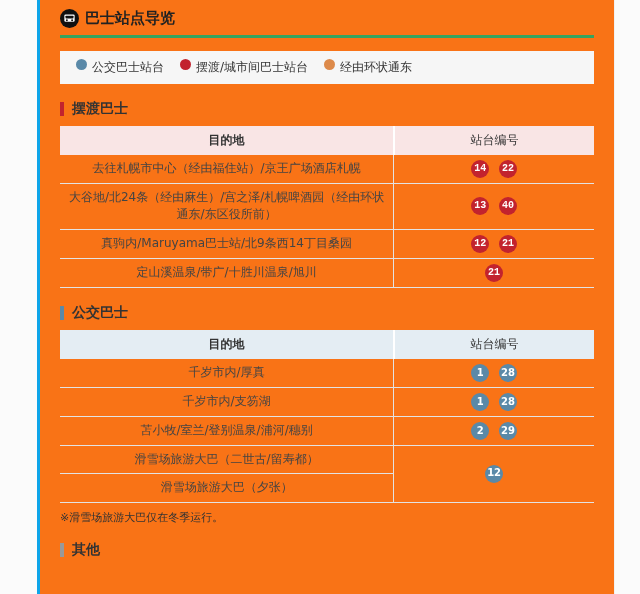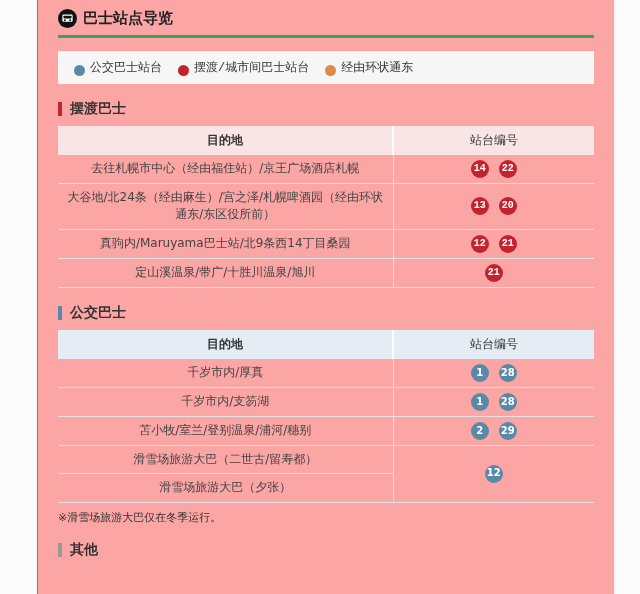--- a/index.html
+++ b/index.html
@@ -1,27 +1,27 @@
 <!DOCTYPE html>
 <html><head>
 <meta charset="utf-8">
 <style>
   * { box-sizing: border-box; margin: 0; padding: 0; }
   html,body { width:640px; height:594px; font-family:"DejaVu Sans","Liberation Sans",sans-serif; background:#fbfbfb; }
   .page { width:640px; height:594px; overflow:hidden; position:relative; }
-  .content { position:absolute; left:37px; top:0; width:578px; height:594px; background:#fca5a5;
-             border-left:1px solid #0ea5e9; border-right:1px solid #f1f1f1; padding:6px 20px 0 20px; }
+  .content { position:absolute; left:37px; top:0; width:578px; height:594px; background:#f97316;
+             border-left:3px solid #0ea5e9; border-right:1px solid #f1f1f1; padding:6px 20px 0 20px; }
   
   .page-header { display:flex; align-items:center; gap:6px; padding:3px 0 7px 0; }
   .page-title { font-size:15px; font-weight:bold; color:#222; }
   .green-rule { height:3px; background:#35a45f; width:100%; }
   
   .legend { background:#f6f6f6; margin-top:13px; padding:8px 16px; display:flex; align-items:center; gap:16px;
             font-size:12px; color:#333; white-space:nowrap; }
-  .legend-item { display:flex; align-items:flex-end; gap:5px;font-family:Liberation Mono, monospace; }
+  .legend-item { display:flex; align-items:flex-start; gap:5px; }
   .swatch { width:11px; height:11px; display:inline-block; flex:0 0 auto; }
   .swatch.circle { border-radius:50%; }
   .swatch.square { border-radius:1px; }
   
   .sec-head { display:flex; align-items:center; margin:16px 0 8px 0; }
   .sec-bar { width:4px; height:14px; margin-right:8px; }
   .sec-title { font-size:14px; font-weight:bold; color:#333; }
   
   table { width:100%; border-collapse:collapse; font-size:12px; color:#444; table-layout:fixed; }
   th { font-weight:normal; color:#333; padding:6px 4px; text-align:center; }
@@ -90,21 +90,21 @@
           <td>去往札幌市中心（经由福住站）/京王广场酒店札幌</td>
           <td class="plat">
             <span class="badge red">14</span>
             <span class="badge red">22</span>
           </td>
         </tr>
         <tr>
           <td>大谷地/北24条（经由麻生）/宫之泽/札幌啤酒园（经由环状通东/东区役所前）</td>
           <td class="plat">
             <span class="badge red">13</span>
-            <span class="badge red">20</span>
+            <span class="badge red">40</span>
           </td>
         </tr>
         <tr>
           <td>真驹内/Maruyama巴士站/北9条西14丁目桑园</td>
           <td class="plat">
             <span class="badge red">12</span>
             <span class="badge red">21</span>
           </td>
         </tr>
         <tr>

